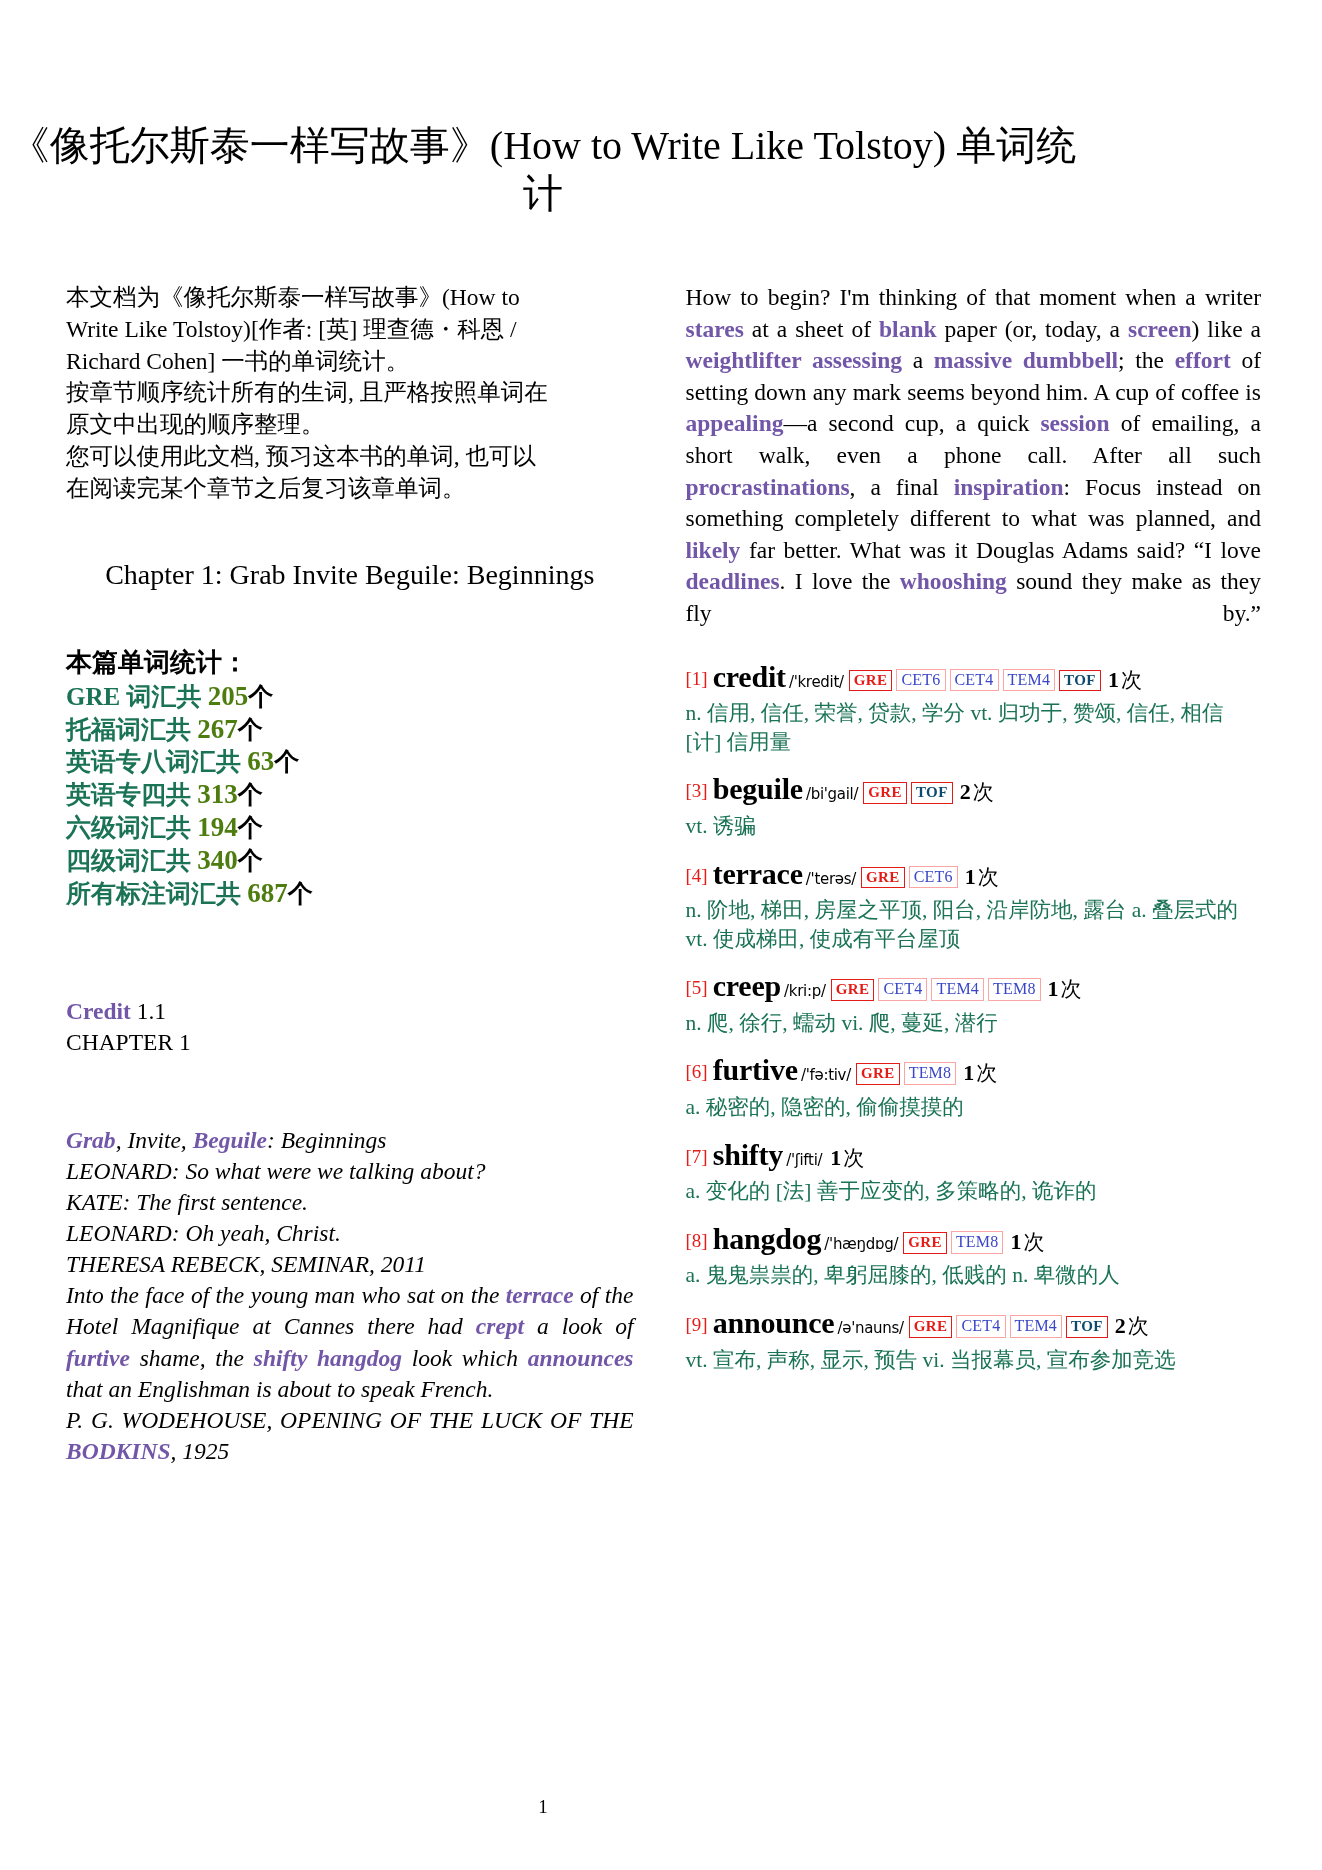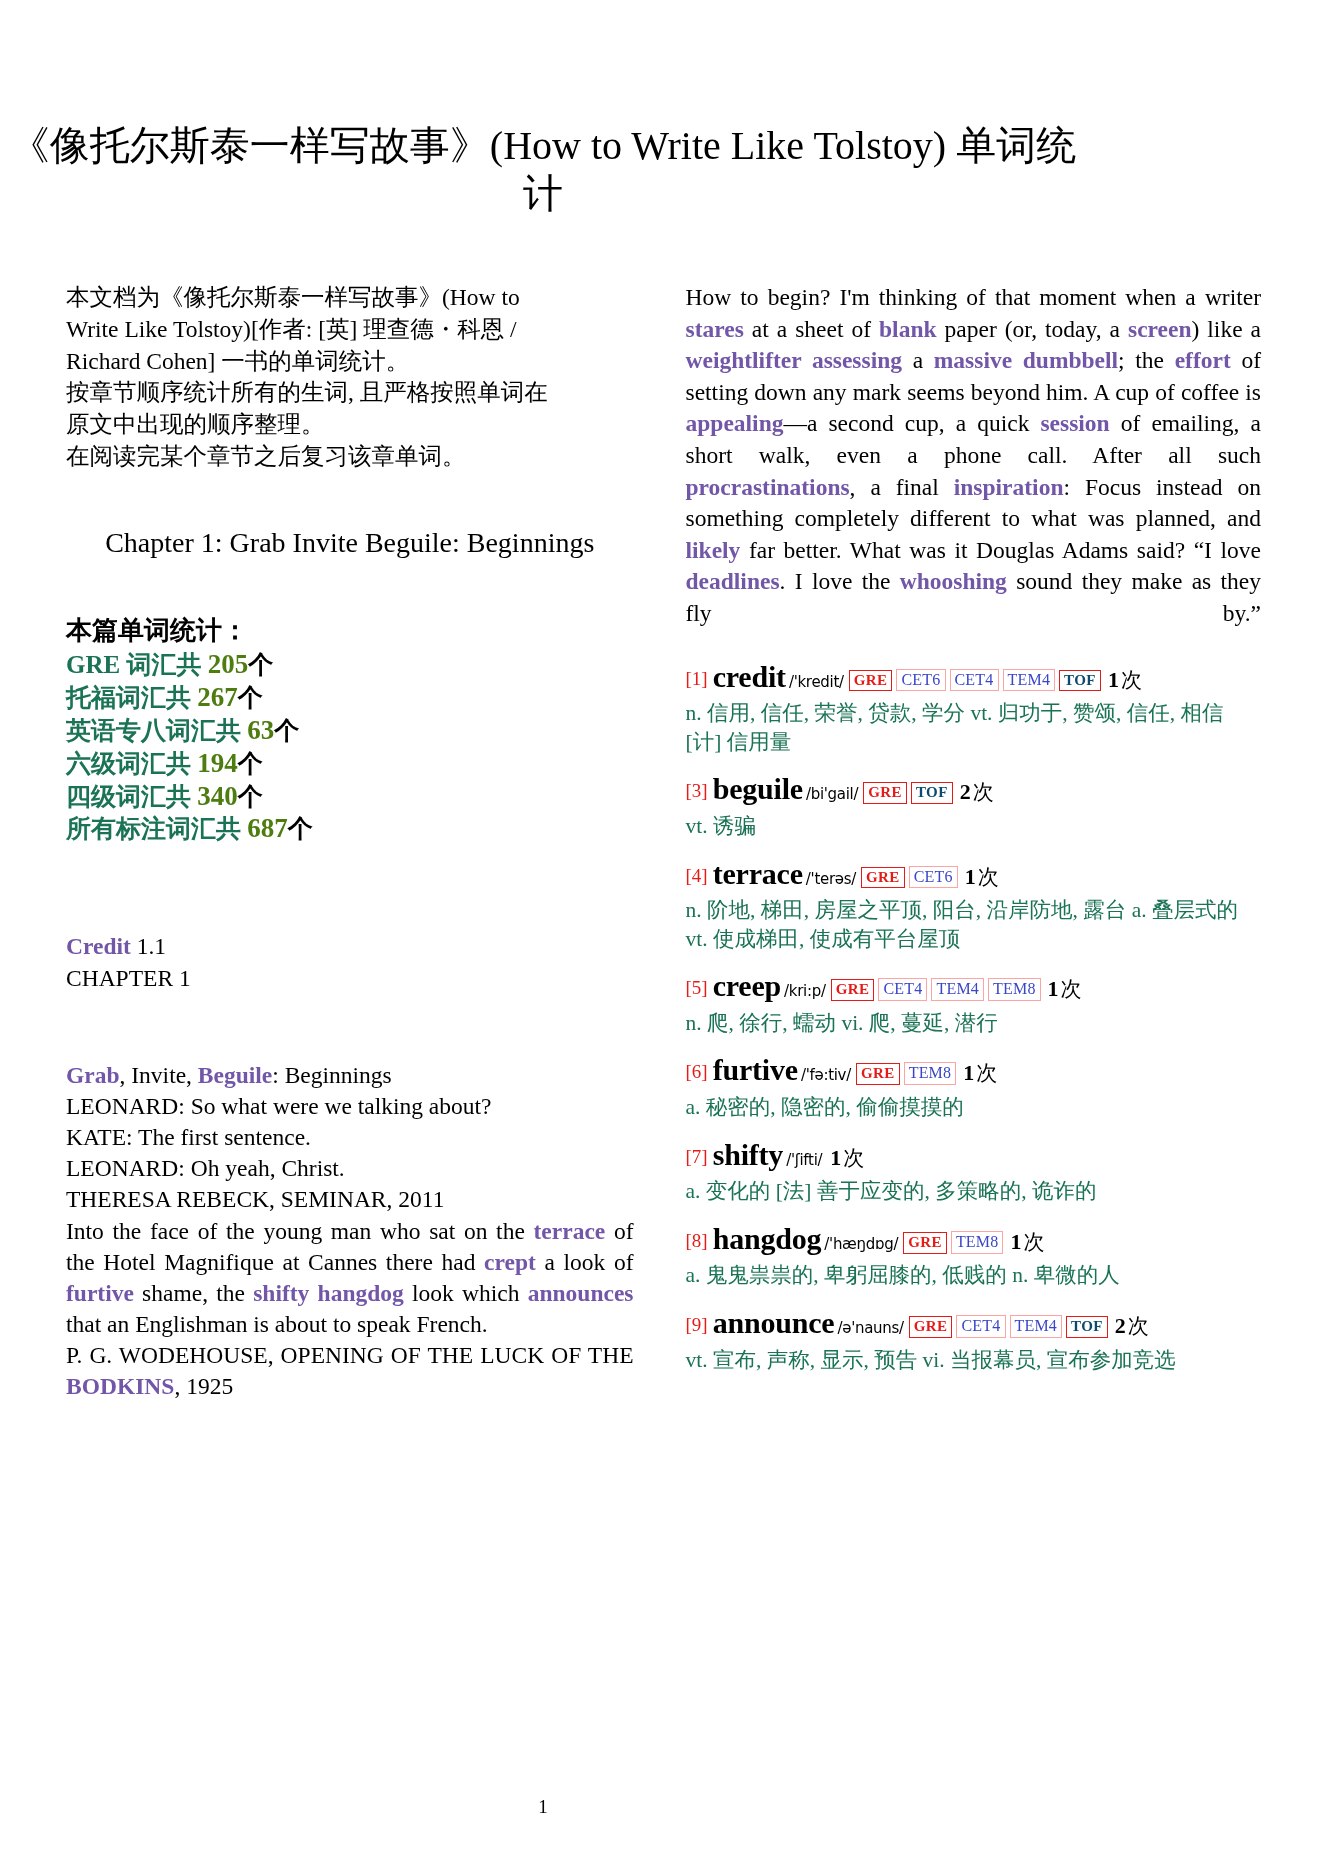--- a/index.html
+++ b/index.html
@@ -101,20 +101,21 @@
     font-size: 23.5px;
     line-height: 1.33;
   }
   .credit-block .kw { color: #7256a8; font-weight: bold; }
 
   .passage {
     margin-top: 66px;
     font-size: 23.5px;
     line-height: 1.325;
     text-align: justify;
+    font-style: italic;
   }
   .passage .ln { display: block; }
   .passage .kw { color: #7256a8; font-weight: bold; }
   .passage-just {
     text-align: justify;
     text-align-last: left;
   }
 
   
   .quote-para {
@@ -220,30 +221,32 @@
   <div class="columns">
 
     <div class="col col-left">
 
       <div class="intro" id="intro-host">
           <span class="ln">本文档为《像托尔斯泰一样写故事》(How to</span>
           <span class="ln">Write Like Tolstoy)[作者: [英] 理查德・科恩 /</span>
           <span class="ln">Richard Cohen] 一书的单词统计。</span>
           <span class="ln">按章节顺序统计所有的生词, 且严格按照单词在</span>
           <span class="ln">原文中出现的顺序整理。</span>
+          <span class="ln">您可以使用此文档, 预习这本书的单词, 也可以</span>
           <span class="ln">在阅读完某个章节之后复习该章单词。</span>
         </div>
 
       <div class="chapter-heading">Chapter 1: Grab Invite Beguile: Beginnings</div>
 
       <div class="stats-title">本篇单词统计：</div>
       <ul class="stats-list" id="stats-host">
           <li><span>GRE 词汇共 </span><span class="num">205</span><span class="unit">个</span></li>
           <li><span>托福词汇共 </span><span class="num">267</span><span class="unit">个</span></li>
           <li><span>英语专八词汇共 </span><span class="num">63</span><span class="unit">个</span></li>
+          <li><span>英语专四共 </span><span class="num">313</span><span class="unit">个</span></li>
           <li><span>六级词汇共 </span><span class="num">194</span><span class="unit">个</span></li>
           <li><span>四级词汇共 </span><span class="num">340</span><span class="unit">个</span></li>
           <li><span>所有标注词汇共 </span><span class="num">687</span><span class="unit">个</span></li>
         </ul>
 
       <div class="credit-block">
         <div>
           <span class="kw">Credit</span><span> 1.1</span>
         </div>
         <div>CHAPTER 1</div>

